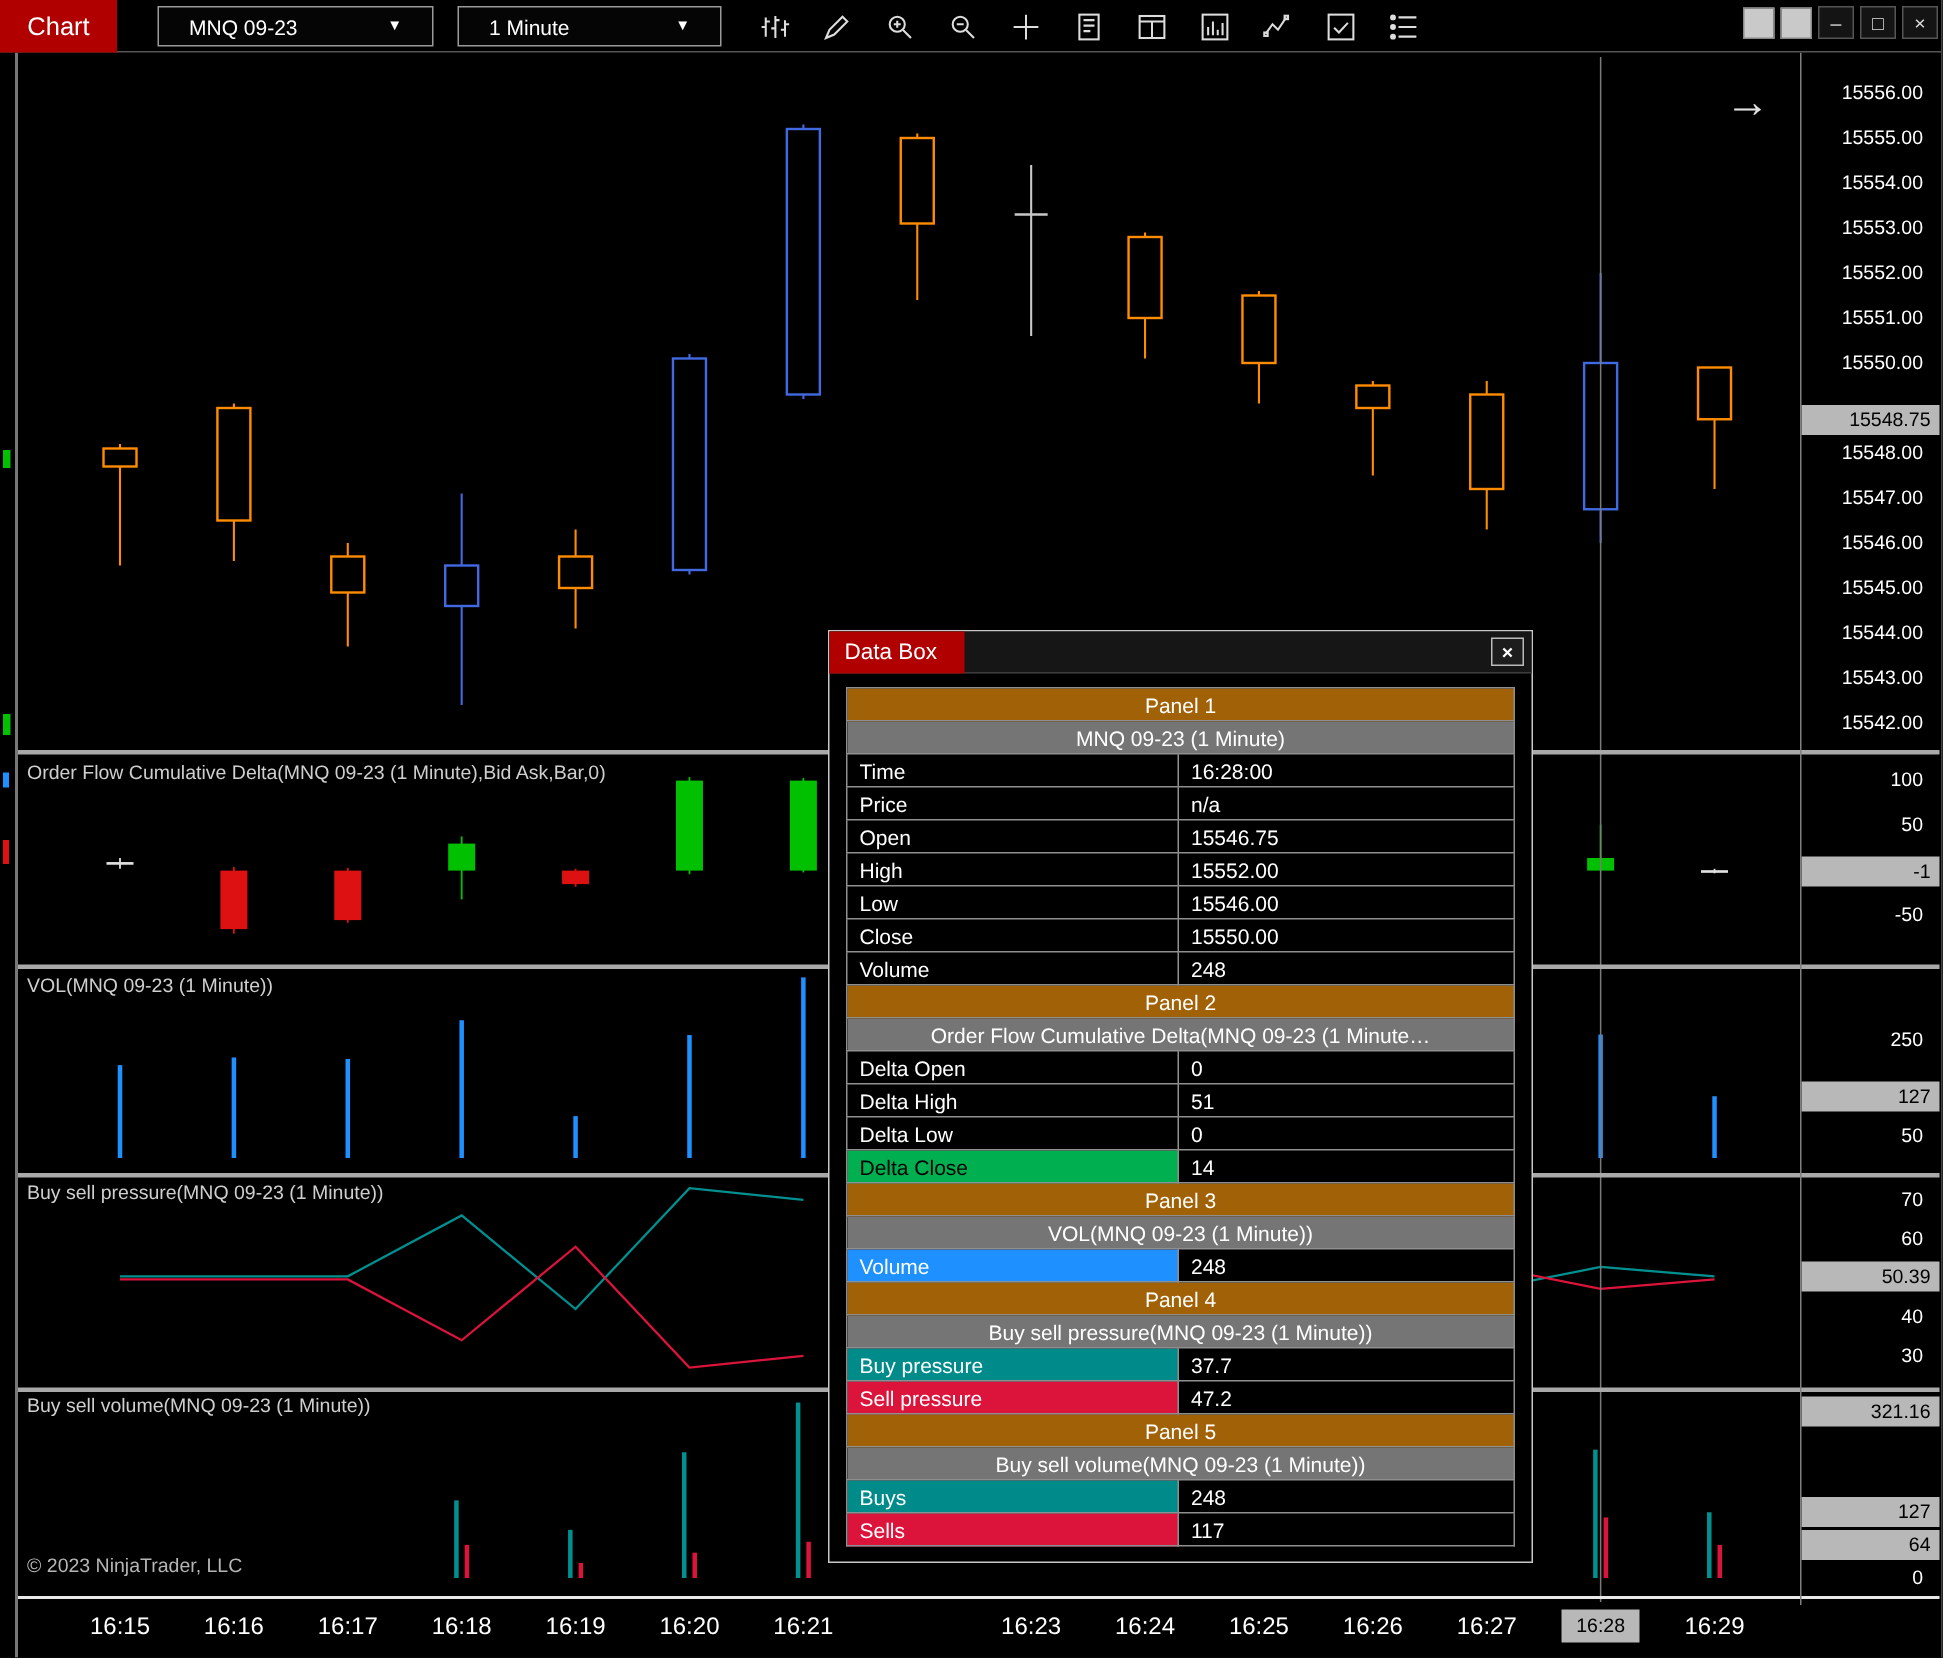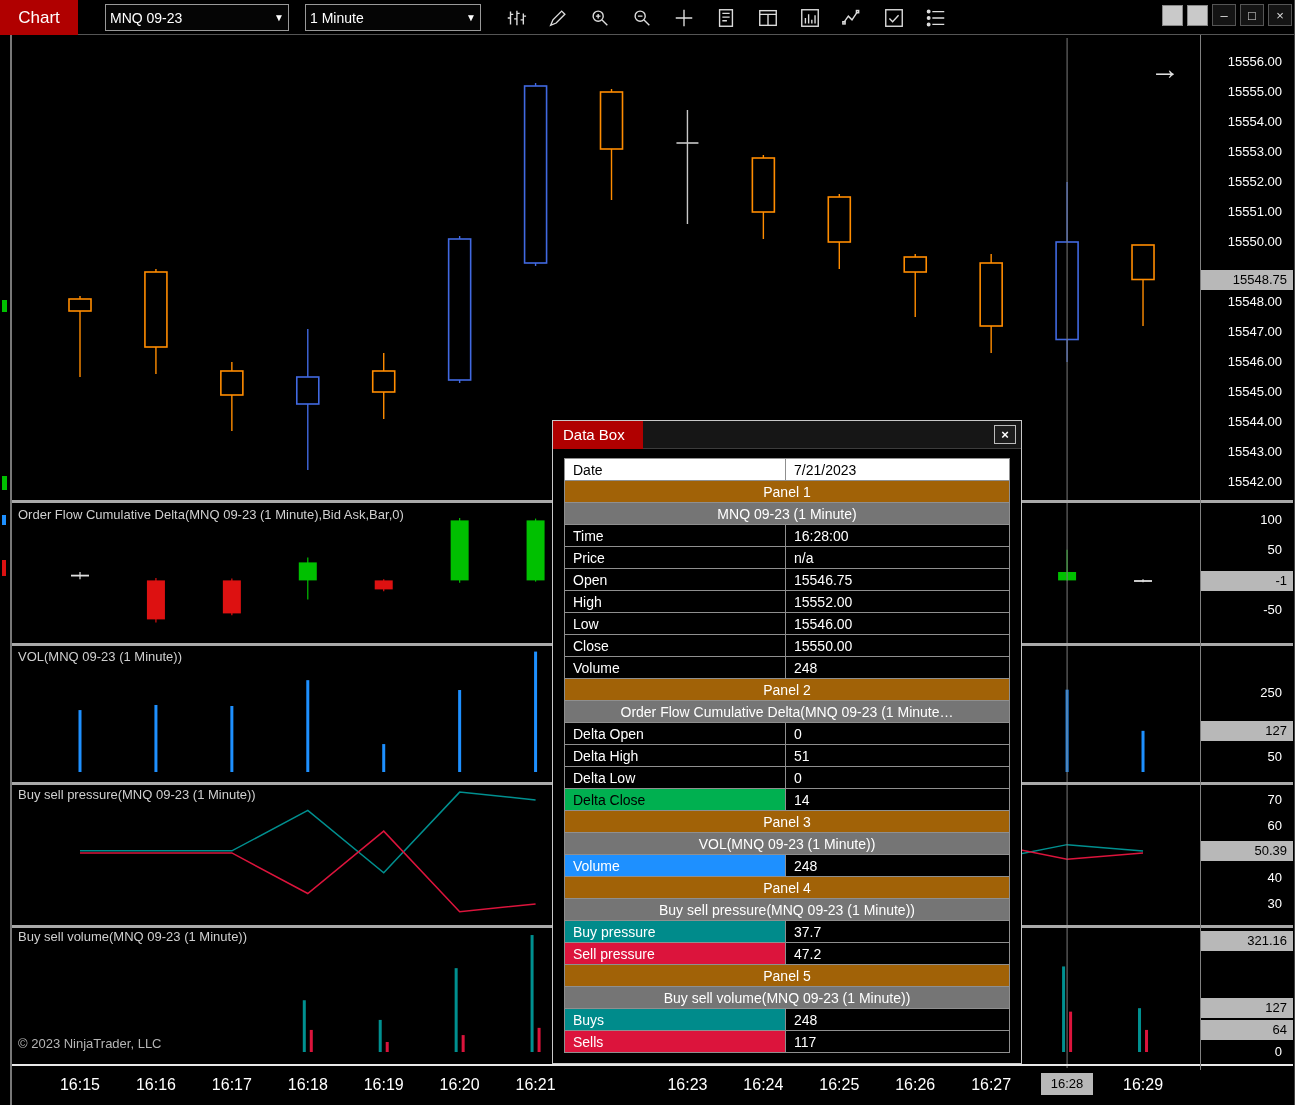--- a/index.html
+++ b/index.html
@@ -1,21 +1,21 @@
 <!DOCTYPE html>
 <html><head>
 <meta charset="utf-8">
 <style>
   *{margin:0;padding:0;box-sizing:border-box}
   body{background:#222;font-family:"Liberation Sans",sans-serif}
   .screen{position:relative;width:1295px;height:1105px;background:#000;overflow:hidden;border-right:1px solid #444}
   #chart-svg{position:absolute;left:0;top:0;z-index:1}
   .toolbar{position:absolute;left:0;top:0;width:1295px;height:35px;background:#000;border-bottom:1px solid #555;z-index:20}
   .chart-btn{position:absolute;left:0;top:0;width:78px;height:35px;background:#B00000;color:#fff;font-size:17px;display:flex;align-items:center;justify-content:center}
-  .combo{position:absolute;top:4px;height:27px;background:#050505;border:1px solid #999;color:#fff;font-size:14px;display:flex;align-items:center;justify-content:space-between;padding:0 4px}
+  .combo{position:absolute;top:4px;height:27px;background:#050505;border:1px solid #999;color:#fff;font-size:14px;display:flex;align-items:center;justify-content:space-between;padding:0 20px}
   #combo-instrument{left:105px;width:184px}
   #combo-interval{left:305px;width:176px}
   .combo .chev{font-size:10px;margin-left:8px}
   .tb-icons{position:absolute;left:500px;top:2px;display:flex;gap:11px}
   .tb-icon{width:31px;height:31px;display:flex;align-items:center;justify-content:center}
   .tb-icon svg{width:22px;height:22px;stroke:#ddd;fill:none;stroke-width:1.5}
   .win-btns{position:absolute;right:3px;top:4px;display:flex;gap:4px;align-items:center}
   .wb-gray{width:21px;height:21px;background:#c9c9c9;border:1px solid #888}
   .wb-dark{width:24px;height:22px;background:#141414;border:1px solid #555;color:#ddd;display:flex;align-items:center;justify-content:center;font-size:13px}
   .l-border{position:absolute;left:10px;top:35px;width:2px;height:1070px;background:#787878;z-index:2}
@@ -293,24 +293,20 @@
       <span class="db-close">×</span>
     </div>
     <div class="db-body">
       <table>
         <colgroup>
             <col style="width:221px">
             <col>
           </colgroup>
         <tbody id="databox-rows">
             <tr>
-              <td class="date">Date</td>
-              <td class="date">7/21/2023</td>
-            </tr>
-            <tr>
               <td colspan="2" class="hdr">Panel 1</td>
             </tr>
             <tr>
               <td colspan="2" class="hdr2">MNQ 09-23 (1 Minute)</td>
             </tr>
             <tr>
               <td>Time</td>
               <td>16:28:00</td>
             </tr>
             <tr>

